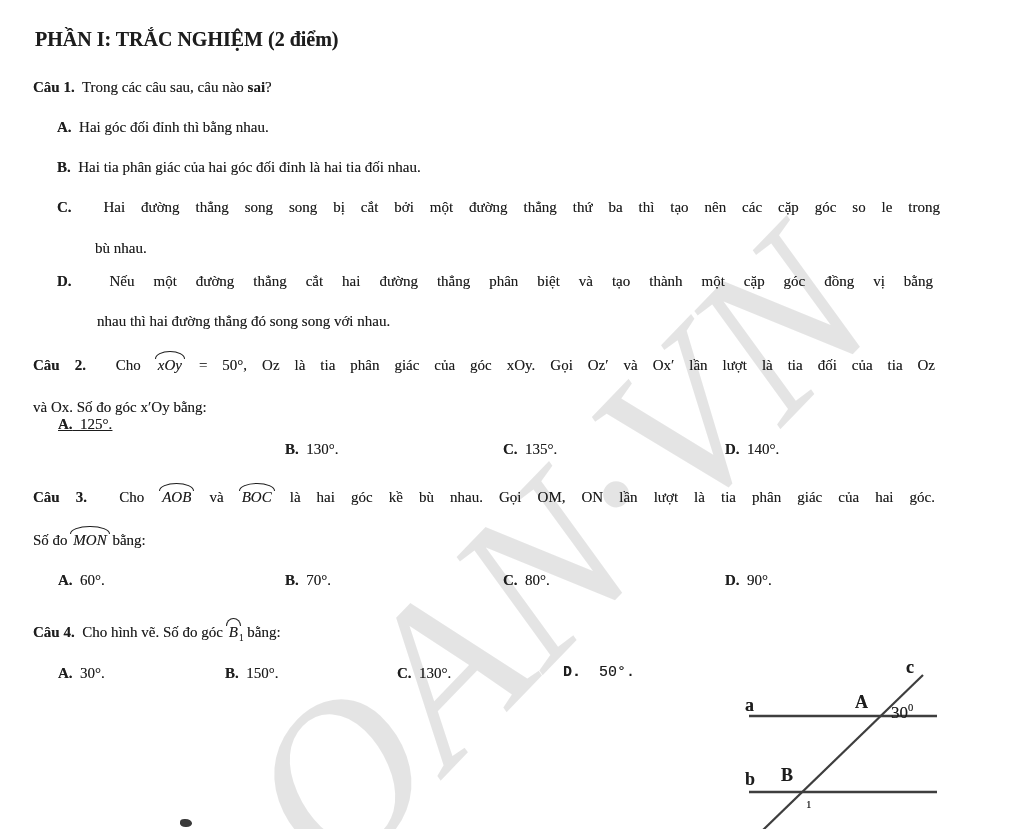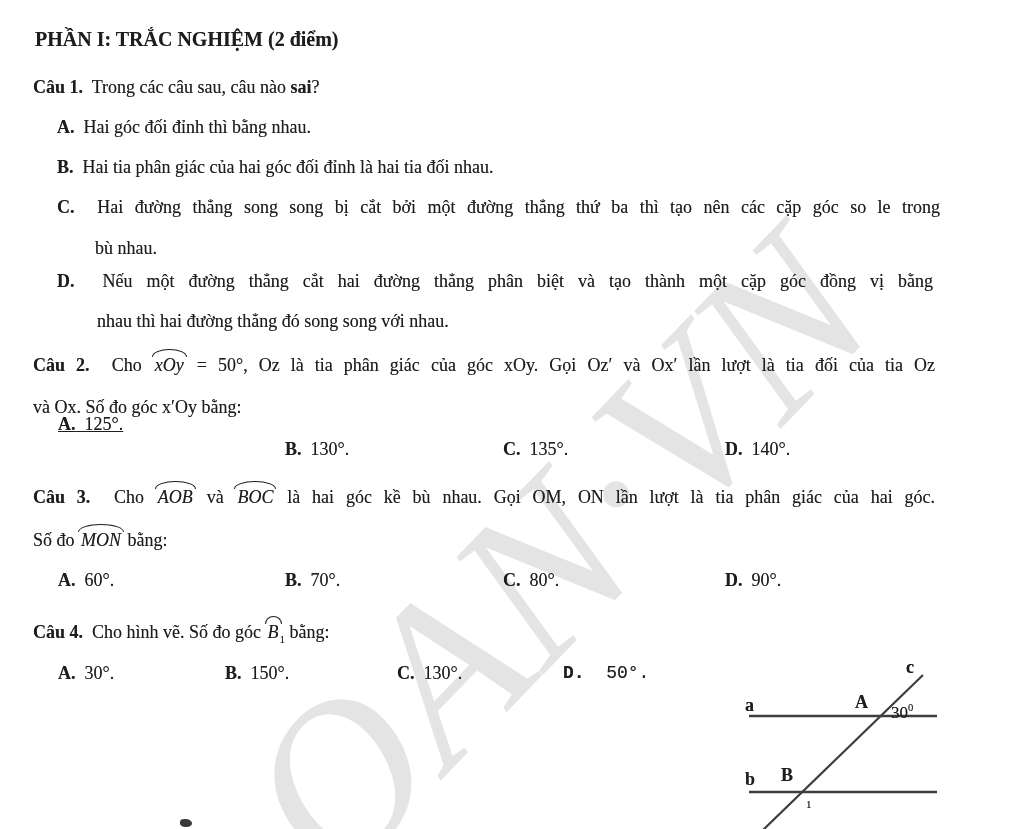--- a/index.html
+++ b/index.html
@@ -18,21 +18,21 @@
     position:absolute;left:205px;top:760px;
     transform:rotate(-46deg);transform-origin:0 0;
     font-size:220px;line-height:1;font-style:italic;
     font-family:"Liberation Serif","DejaVu Serif",serif;
     white-space:nowrap;letter-spacing:2px;
     z-index:0;pointer-events:none;
   }
   
   .line{
     position:absolute;z-index:2;
-    font-size:18px;line-height:22px;color:#1d1d1d;
+    font-size:15px;line-height:22px;color:#1d1d1d;
     white-space:nowrap;
     text-shadow:0 0 .5px rgba(20,20,20,.5);
   }
   .line.justify{
     white-space:normal;
     text-align:justify;
     text-align-last:justify;
   }
   .tok{display:inline;}
   .tok.b{font-weight:bold;margin-top:32px;}

